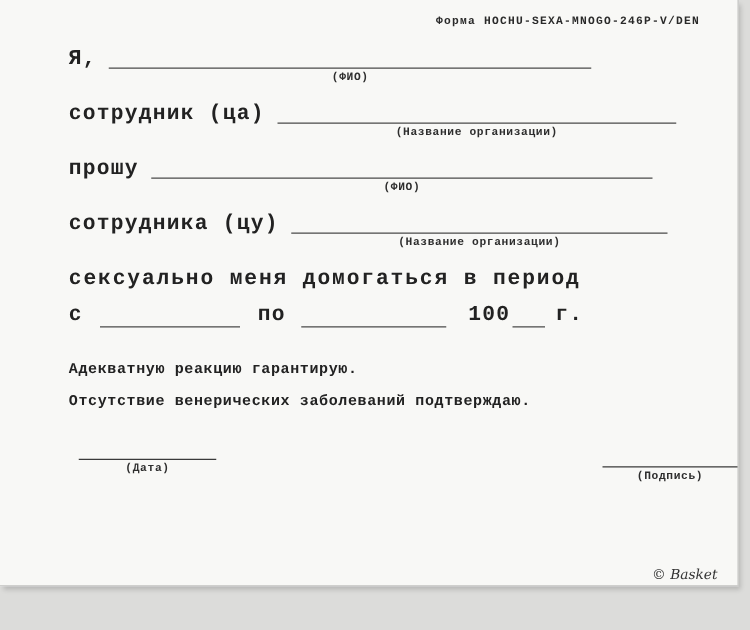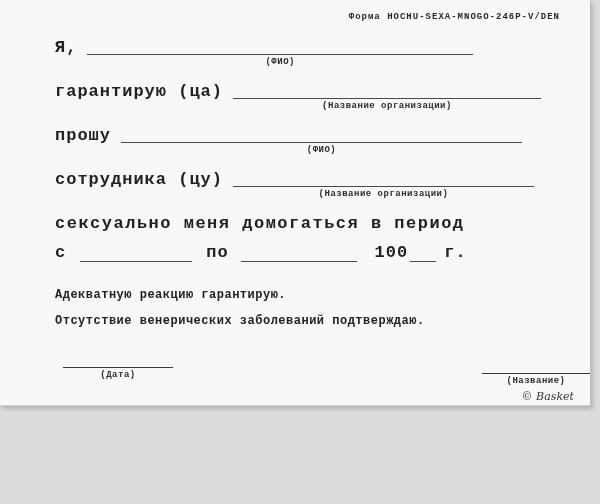--- a/index.html
+++ b/index.html
@@ -2,21 +2,21 @@
 <html><head>
 <meta charset="utf-8">
 <style>
   * { margin:0; padding:0; box-sizing:border-box; }
   body { width:600px; height:504px; font-family:"Liberation Mono", monospace; }
   .stage {
     position:relative; width:600px; height:504px;
     background:#dcdcda; overflow:hidden;
   }
   .paper {
-    position:absolute; left:0; top:0; width:591px; height:406px;
+    position:absolute; left:0; top:0; width:591px; height:469px;
     background:#f8f8f6; color:#222;
     border-right:1px solid #c2c2c0; border-bottom:1px solid #cfcfcd;
     box-shadow:2px 3px 4px rgba(0,0,0,.18);
     padding:12px 0 0 55px;
   }
   .form-code {
     text-align:right; padding-right:30px;
     font-size:9px; font-weight:bold; letter-spacing:1px; color:#2a2a2a;
   }
   .title-block { margin-top:26px; text-align:center; margin-right:55px; }
@@ -65,21 +65,21 @@
 
     <div class="rows">
       <div class="row row-1">
         <span class="lbl">Я,</span>
         <span class="fieldwrap">
           <span class="blank"></span>
           <span class="cap">(ФИО)</span>
         </span>
       </div>
       <div class="row row-2">
-        <span class="lbl">гарантирую (ца)</span>
+        <span class="lbl">сотрудник (ца)</span>
         <span class="fieldwrap">
           <span class="blank"></span>
           <span class="cap">(Название организации)</span>
         </span>
       </div>
       <div class="row row-3">
         <span class="lbl">прошу</span>
         <span class="fieldwrap">
           <span class="blank"></span>
           <span class="cap">(ФИО)</span>
@@ -111,20 +111,20 @@
       <div class="statement">Отсутствие венерических заболеваний подтверждаю.</div>
     </div>
 
     <div class="sig-row">
       <div class="sig-block sig-date">
         <span class="sig-line"></span>
         <span class="cap">(Дата)</span>
       </div>
       <div class="sig-block sig-sign">
         <span class="sig-line"></span>
-        <span class="cap">(Название)</span>
+        <span class="cap">(Подпись)</span>
       </div>
     </div>
 
     <div class="credit">© Basket</div>
 
   </div>
 </div>
 
 </body></html>

